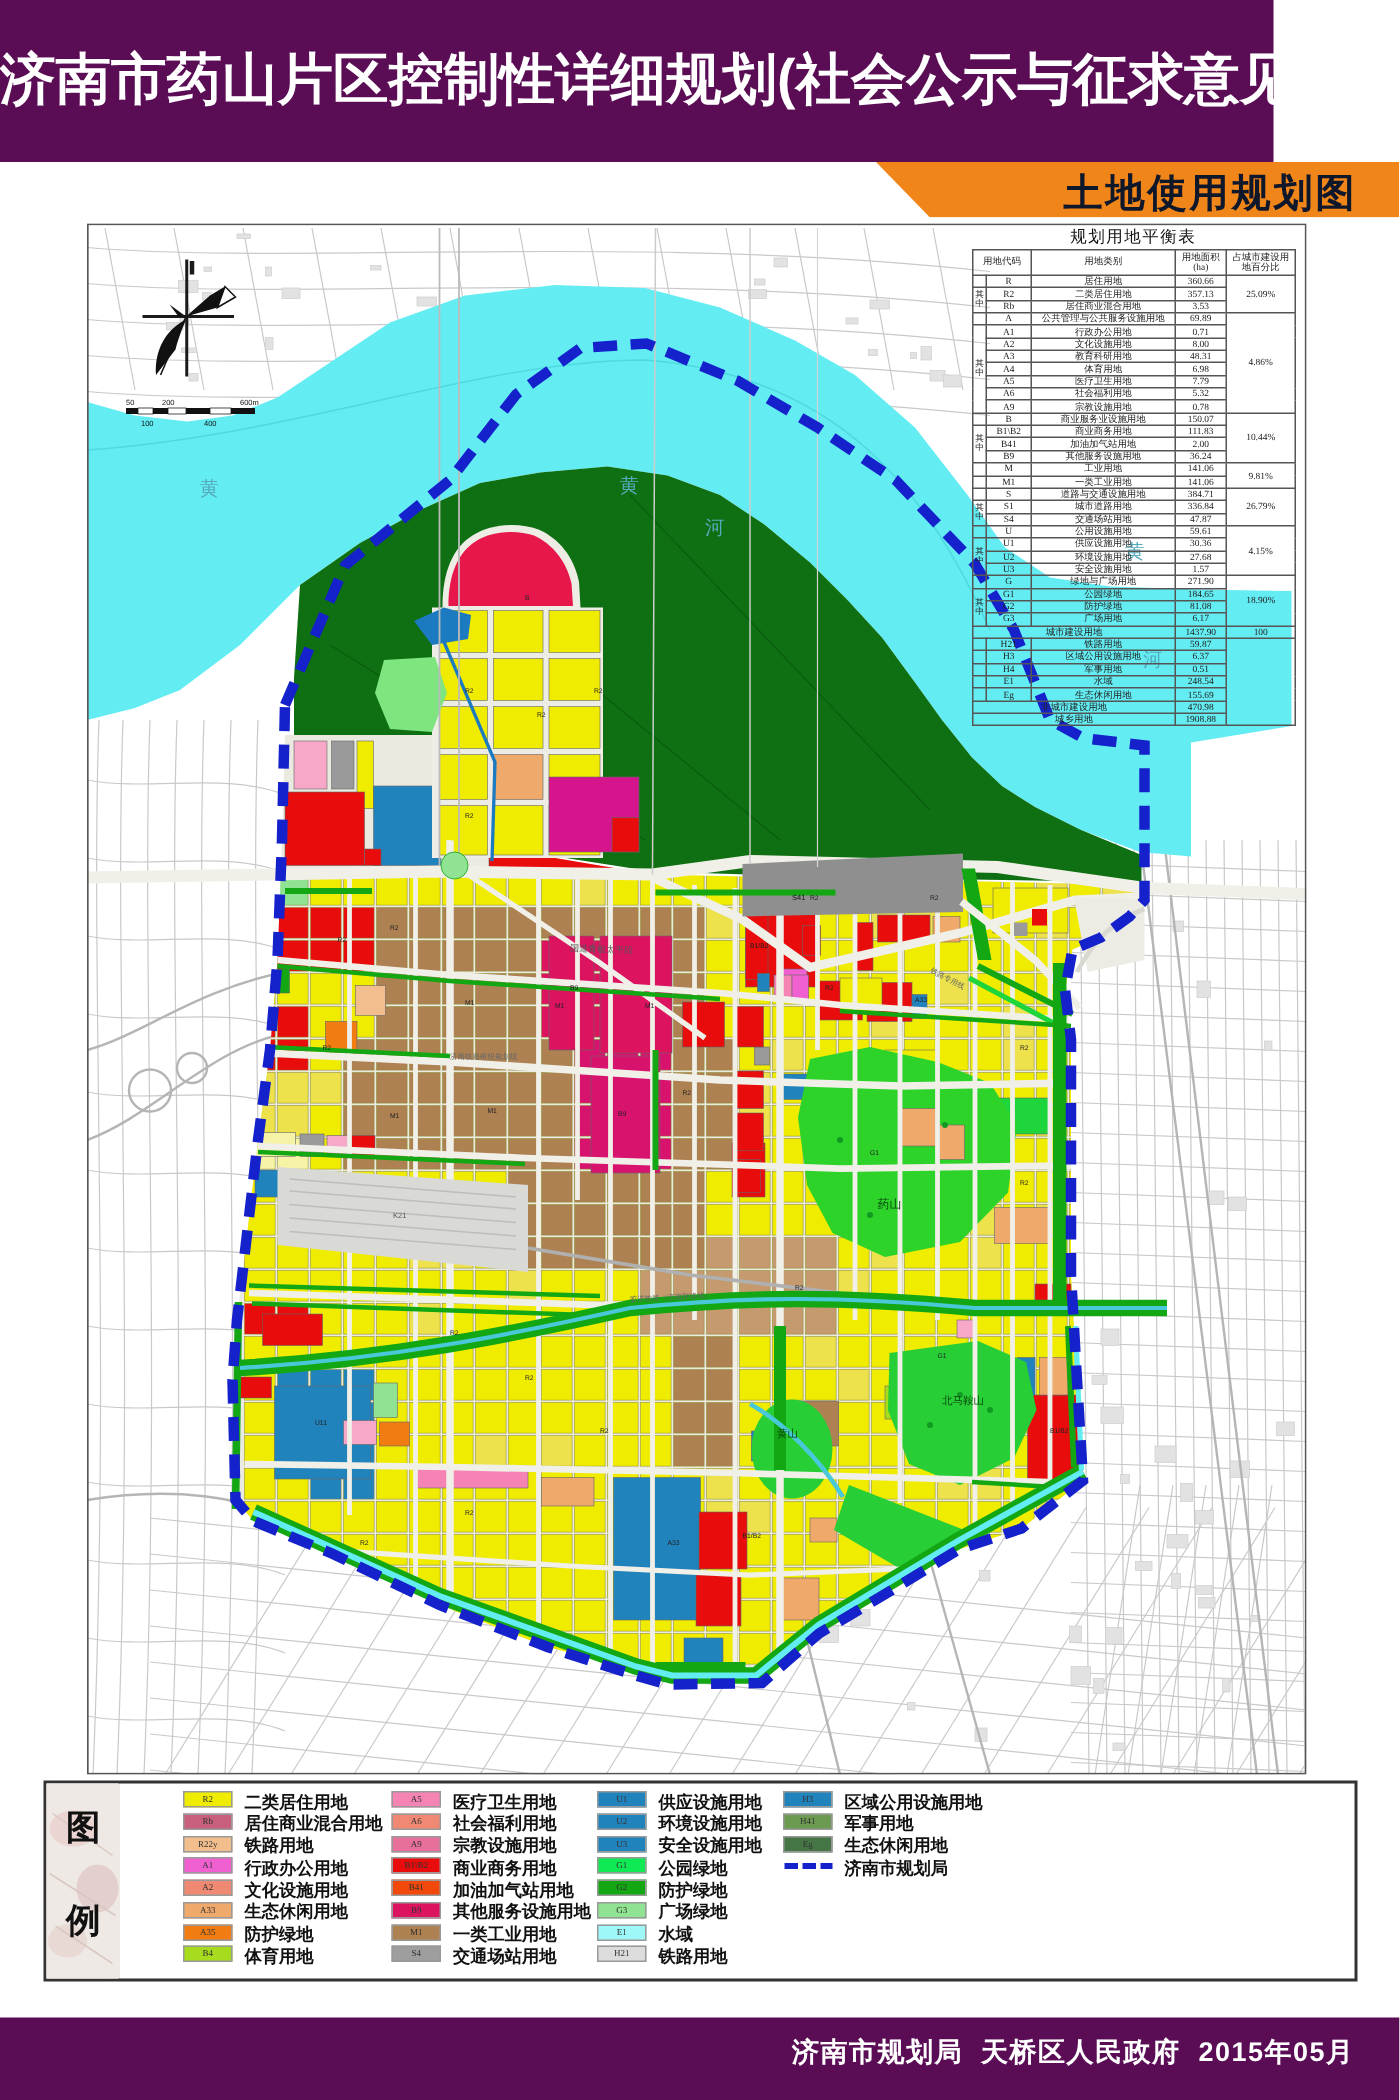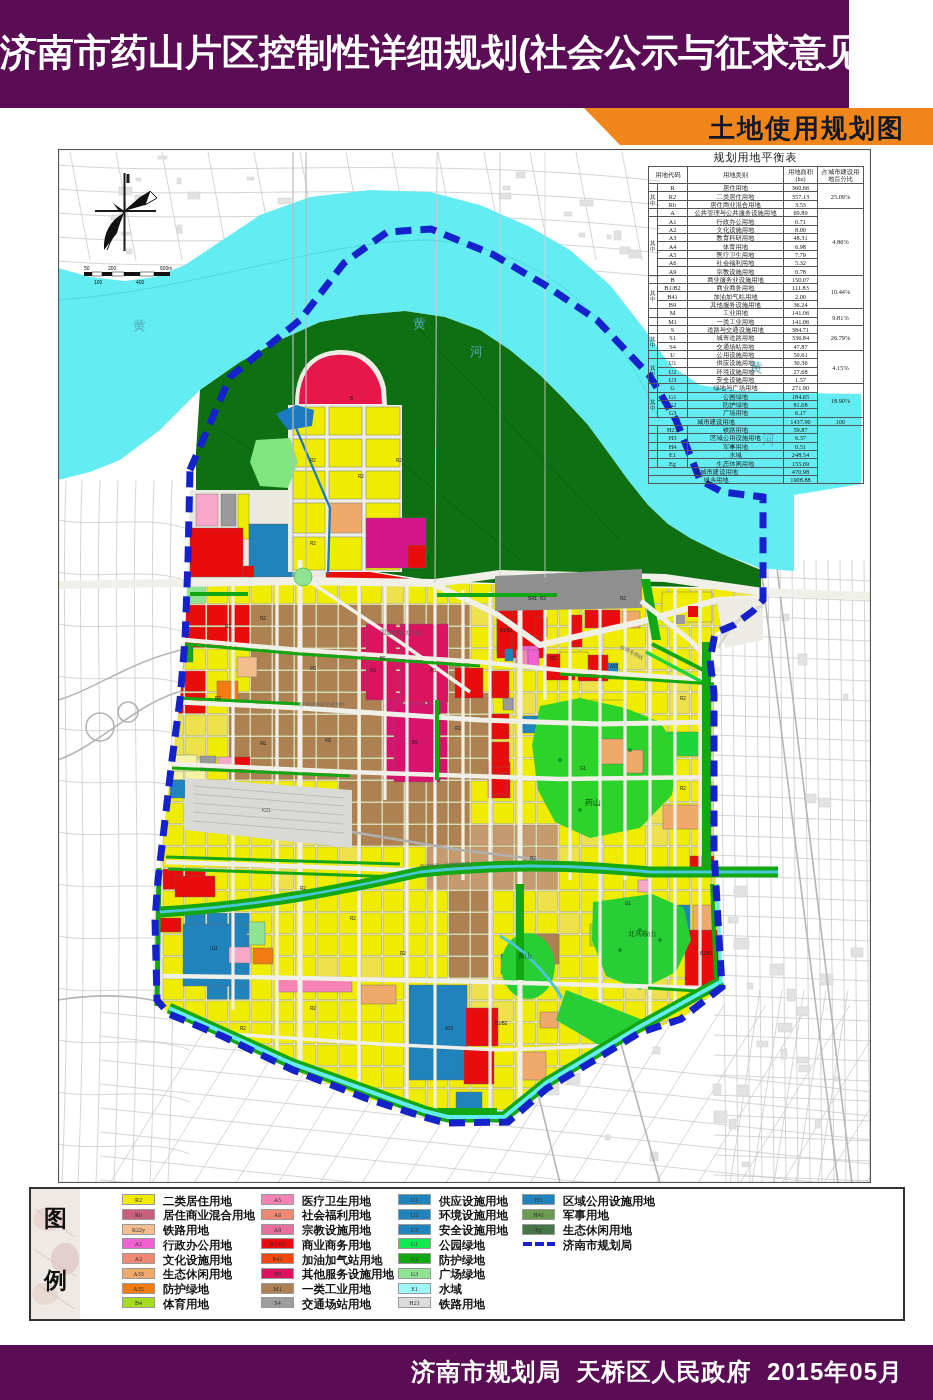--- a/index.html
+++ b/index.html
@@ -22,21 +22,21 @@
 #tulie{position:absolute;left:0;top:0;width:49px;height:130px;border-right:1.5px solid #333;
  background:linear-gradient(135deg,#efe7e3 0%,#e7dcd8 40%,#f3eeea 70%,#e5dad6 100%)}
 #tulie .tu{position:absolute;left:13px;top:14px;font-size:23px;font-weight:bold;color:#111}
 #tulie .li{position:absolute;left:13px;top:76px;font-size:23px;font-weight:bold;color:#111}
 .lcol{position:absolute;top:4px}
 .lrow{height:14.75px;position:relative;white-space:nowrap}
 .sw{position:absolute;left:0;top:1px;width:33px;height:11px;display:inline-block;border:0.5px solid #999}
 .sw i{font-style:normal;font-size:6px;line-height:11px;display:block;text-align:center;color:#333;font-family:"Liberation Serif",serif}
 .lrow b{position:absolute;left:41px;top:0.5px;font-size:11.5px;color:#111;font-weight:bold}
 #ftr{position:absolute;left:0;top:1345px;width:933px;height:55px;background:#5A0D55}
-#ftr span{position:absolute;right:30px;top:11px;color:#fff;font-weight:bold;font-size:24px;letter-spacing:1px}
+#ftr span{position:absolute;right:30px;top:11px;color:#fff;font-weight:bold;font-size:18px;letter-spacing:1px}
 </style></head><body>
 
 <div id="hdr">济南市药山片区控制性详细规划(社会公示与征求意见)</div>
 
 <div id="obanner">
     <span>土地使用规划图</span>
   </div>
 
 <svg width="813" height="1034" viewBox="58 149 813 1034" style="position:absolute;left:58px;top:149px">
     <rect x="58" y="149" width="813" height="1034" fill="#ffffff"></rect>

